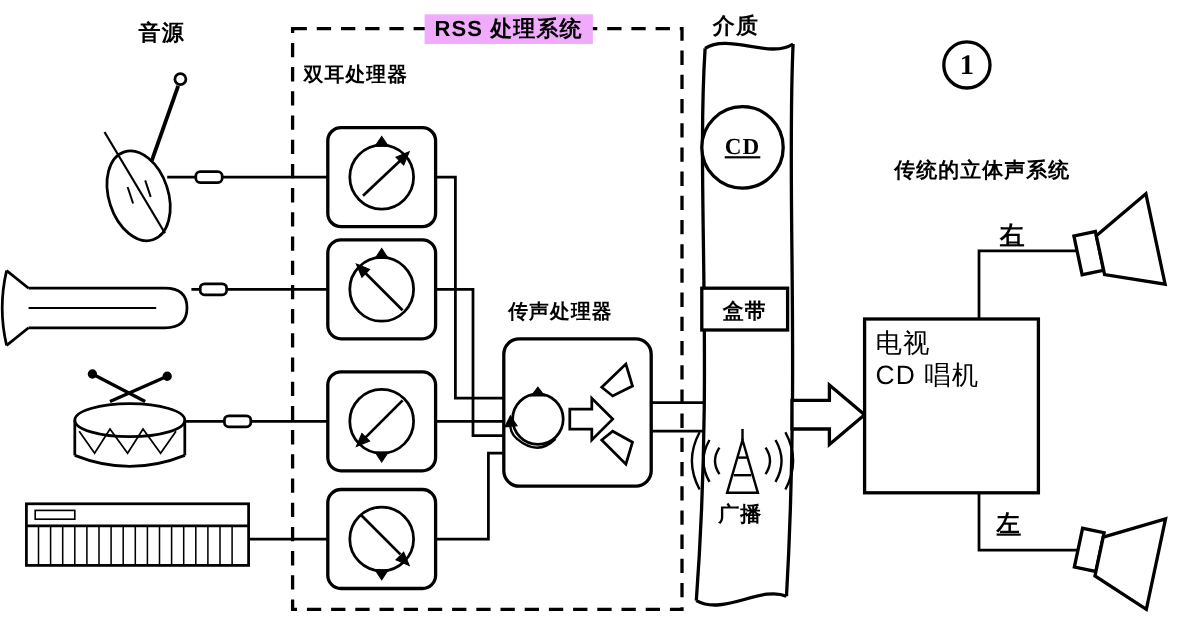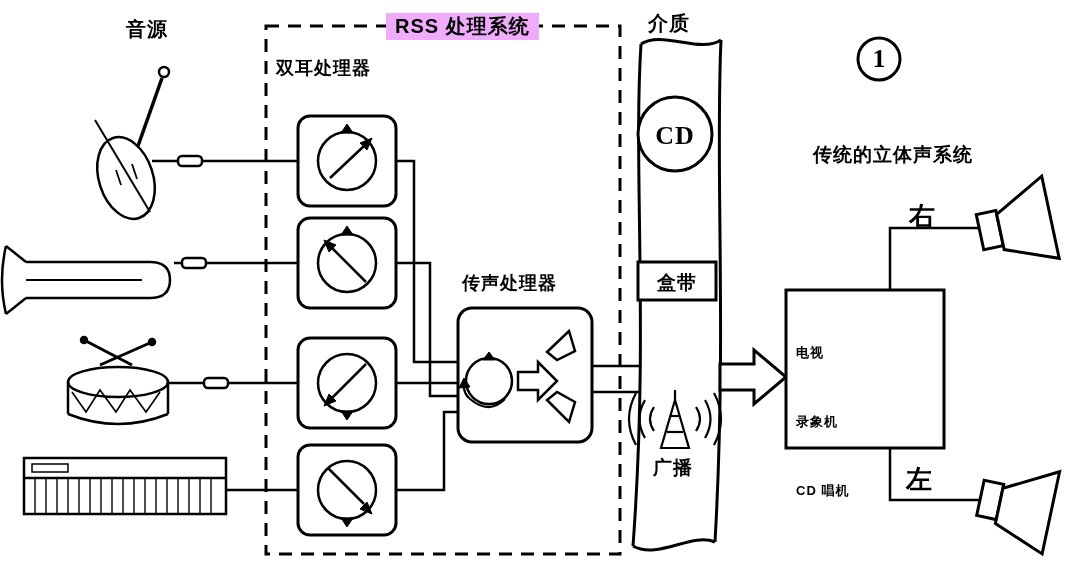--- a/index.html
+++ b/index.html
@@ -5,29 +5,29 @@
   html,body{margin:0;padding:0;background:#ffffff;}
   .figure{
     position:relative;width:1075px;height:580px;background:#fff;overflow:hidden;
     font-family:"Liberation Sans",sans-serif;color:#000;padding-left:38px;
   }
   .figure svg{position:absolute;left:0;top:0;}
   .label{position:absolute;font-weight:700;white-space:nowrap;letter-spacing:1px;}
   .fs20{font-size:20px;}
   .fs19{font-size:19px;}
   .fs18{font-size:18px;}
-  .fs21{font-size:26px;}
+  .fs21{font-size:21px;text-decoration:underline;}
   .onborder{background:#f0abfc;padding:0 9px;}
   .center-box{display:flex;align-items:center;justify-content:center;}
   .serif{font-family:"Liberation Serif",serif;}
   .devices{
     position:absolute;left:796px;top:298px;width:142px;
   }
   .devices .device-line{
-    font-weight:700;font-size:13px;line-height:29px;letter-spacing:1px;margin-top:40px;
+    font-weight:400;font-size:24px;line-height:29px;letter-spacing:1px;
   }
   .fignum{
     position:absolute;left:858px;top:38px;width:42px;height:42px;
     display:flex;align-items:center;justify-content:center;
     font-weight:700;font-size:26px;font-family:"Liberation Serif",serif;
   }
 </style>
 </head>
 <body>
 
@@ -230,17 +230,16 @@
   <div class="label fs19" style="left:813px;top:142px;">传统的立体声系统</div>
 
   <div class="label fs21" style="left:909px;top:199px;">右</div>
 
   <div class="label fs21" style="left:906px;top:462px;">左</div>
 
   <div class="fignum">1</div>
 
   <div class="devices">
     <div class="device-line">电视</div>
-    <div class="device-line">录象机</div>
     <div class="device-line">CD 唱机</div>
   </div>
 
 </div>
 
 </body></html>

